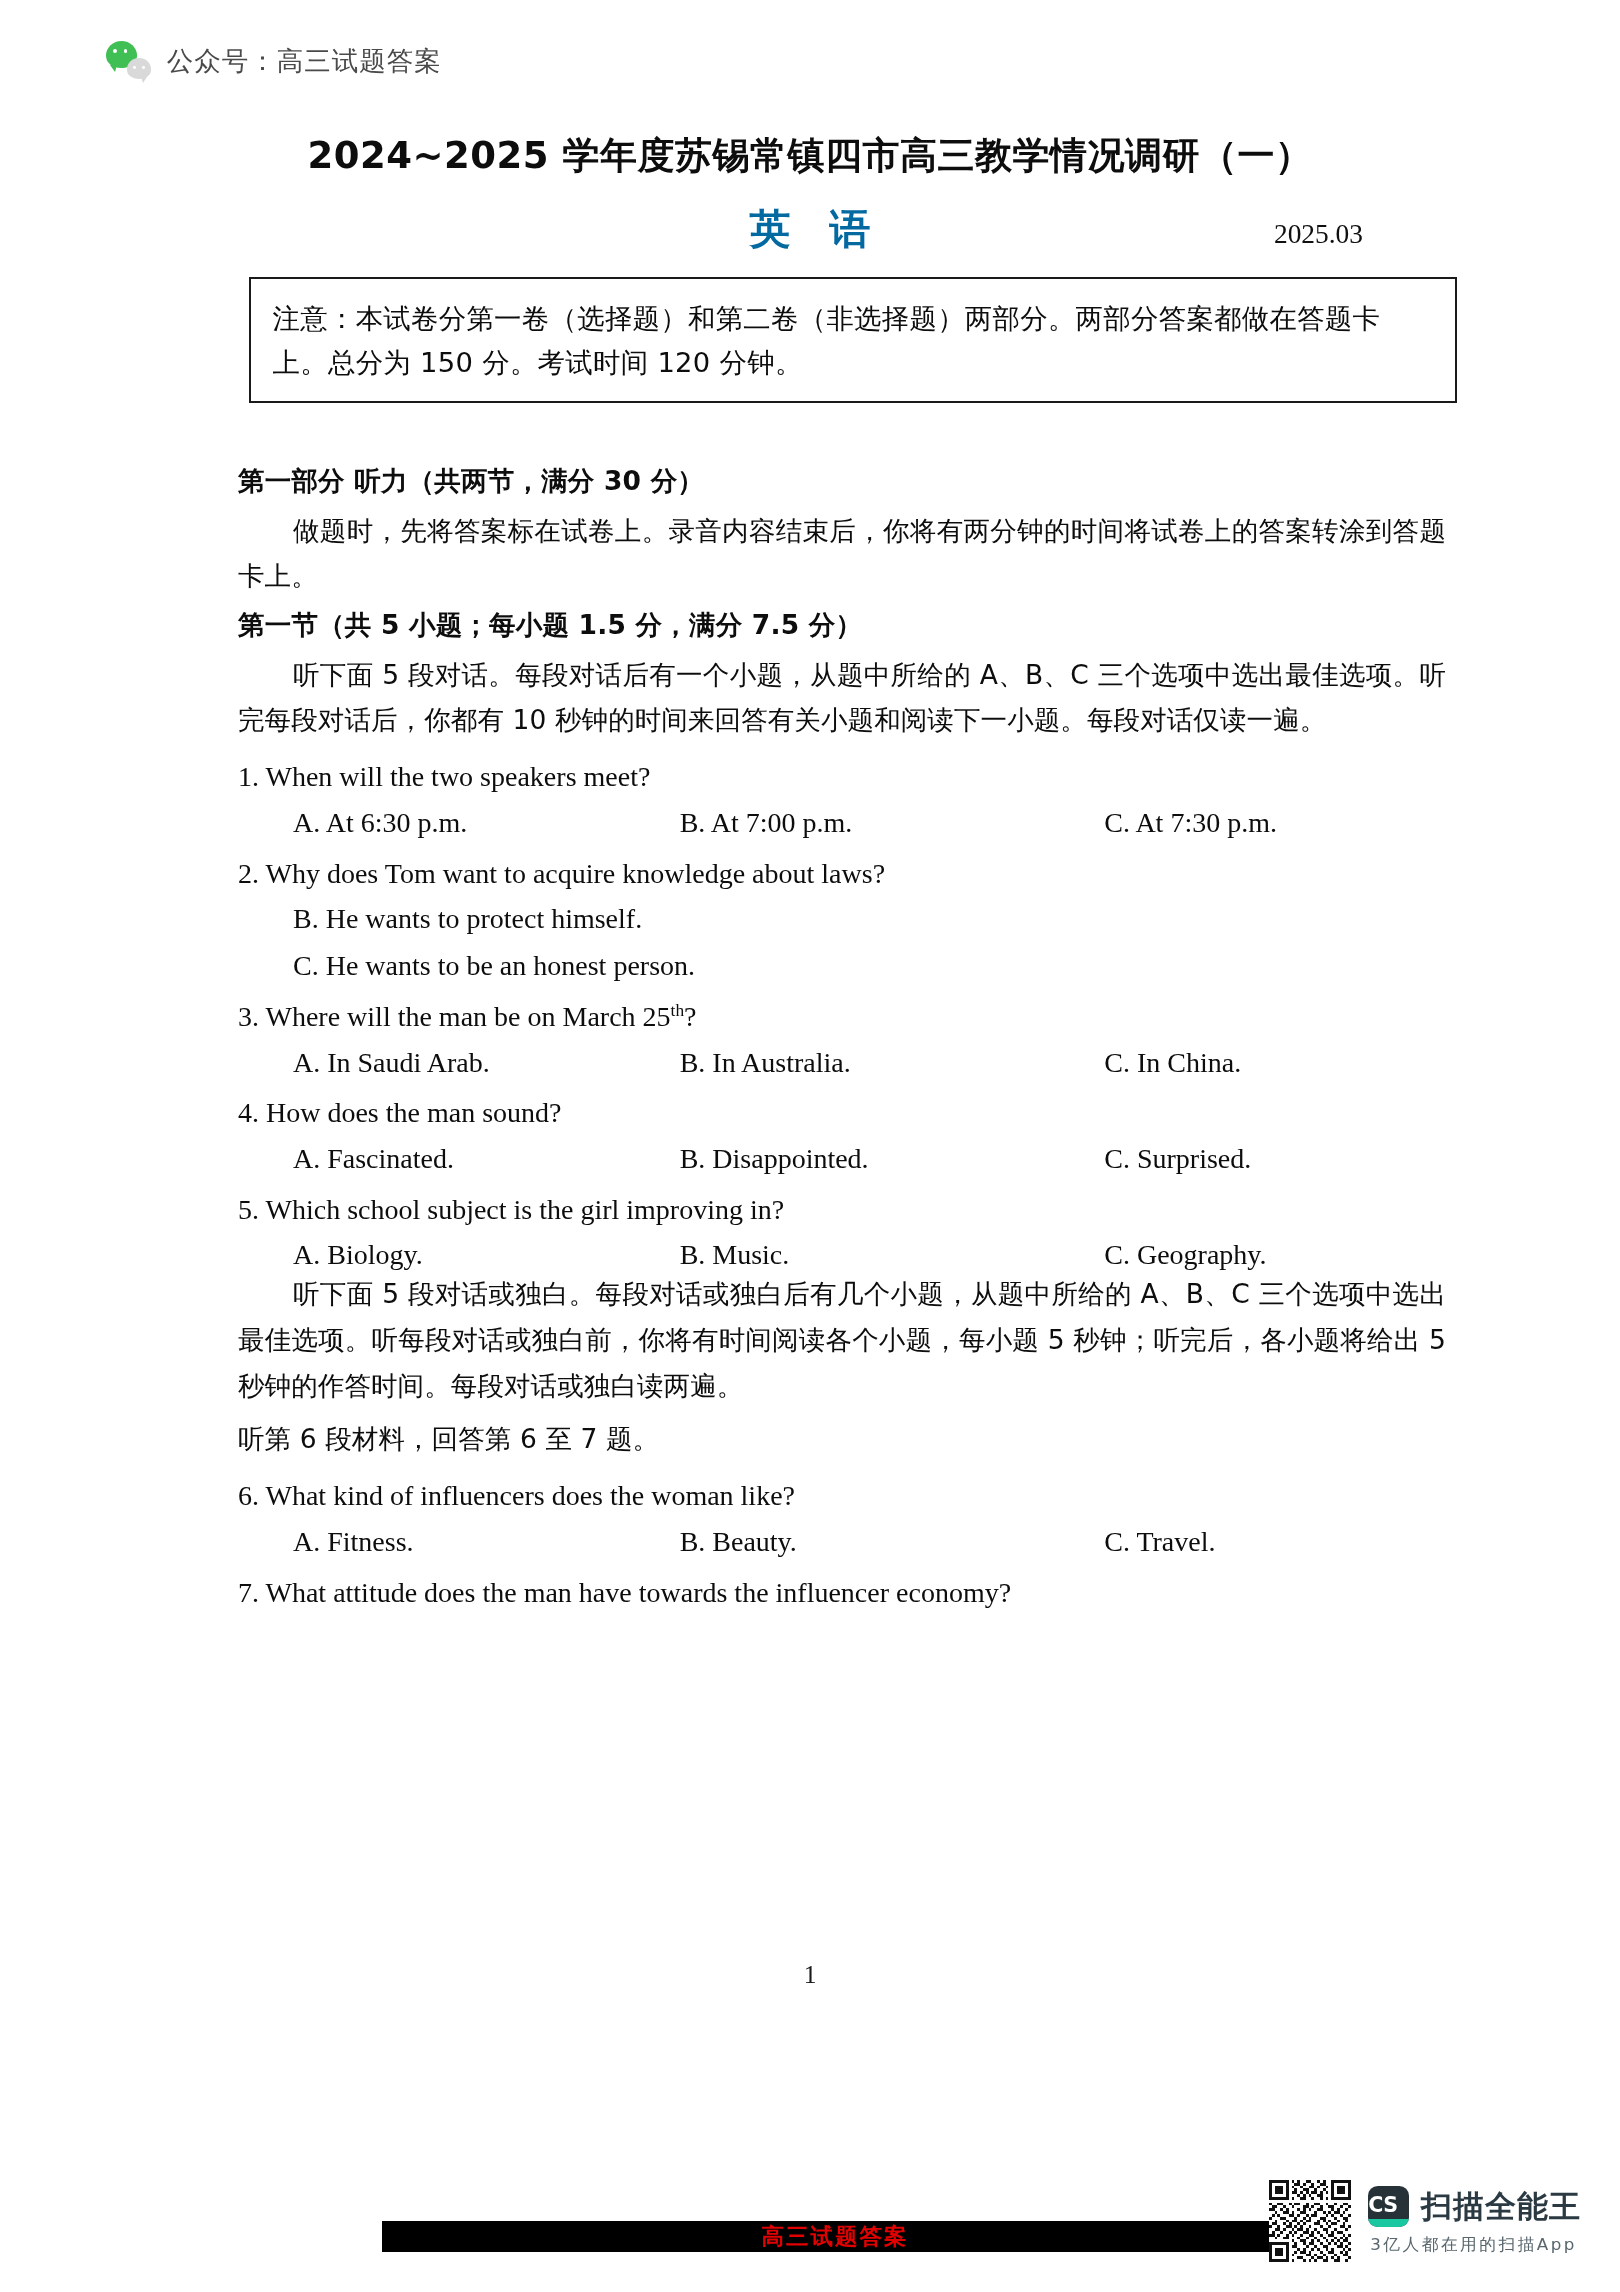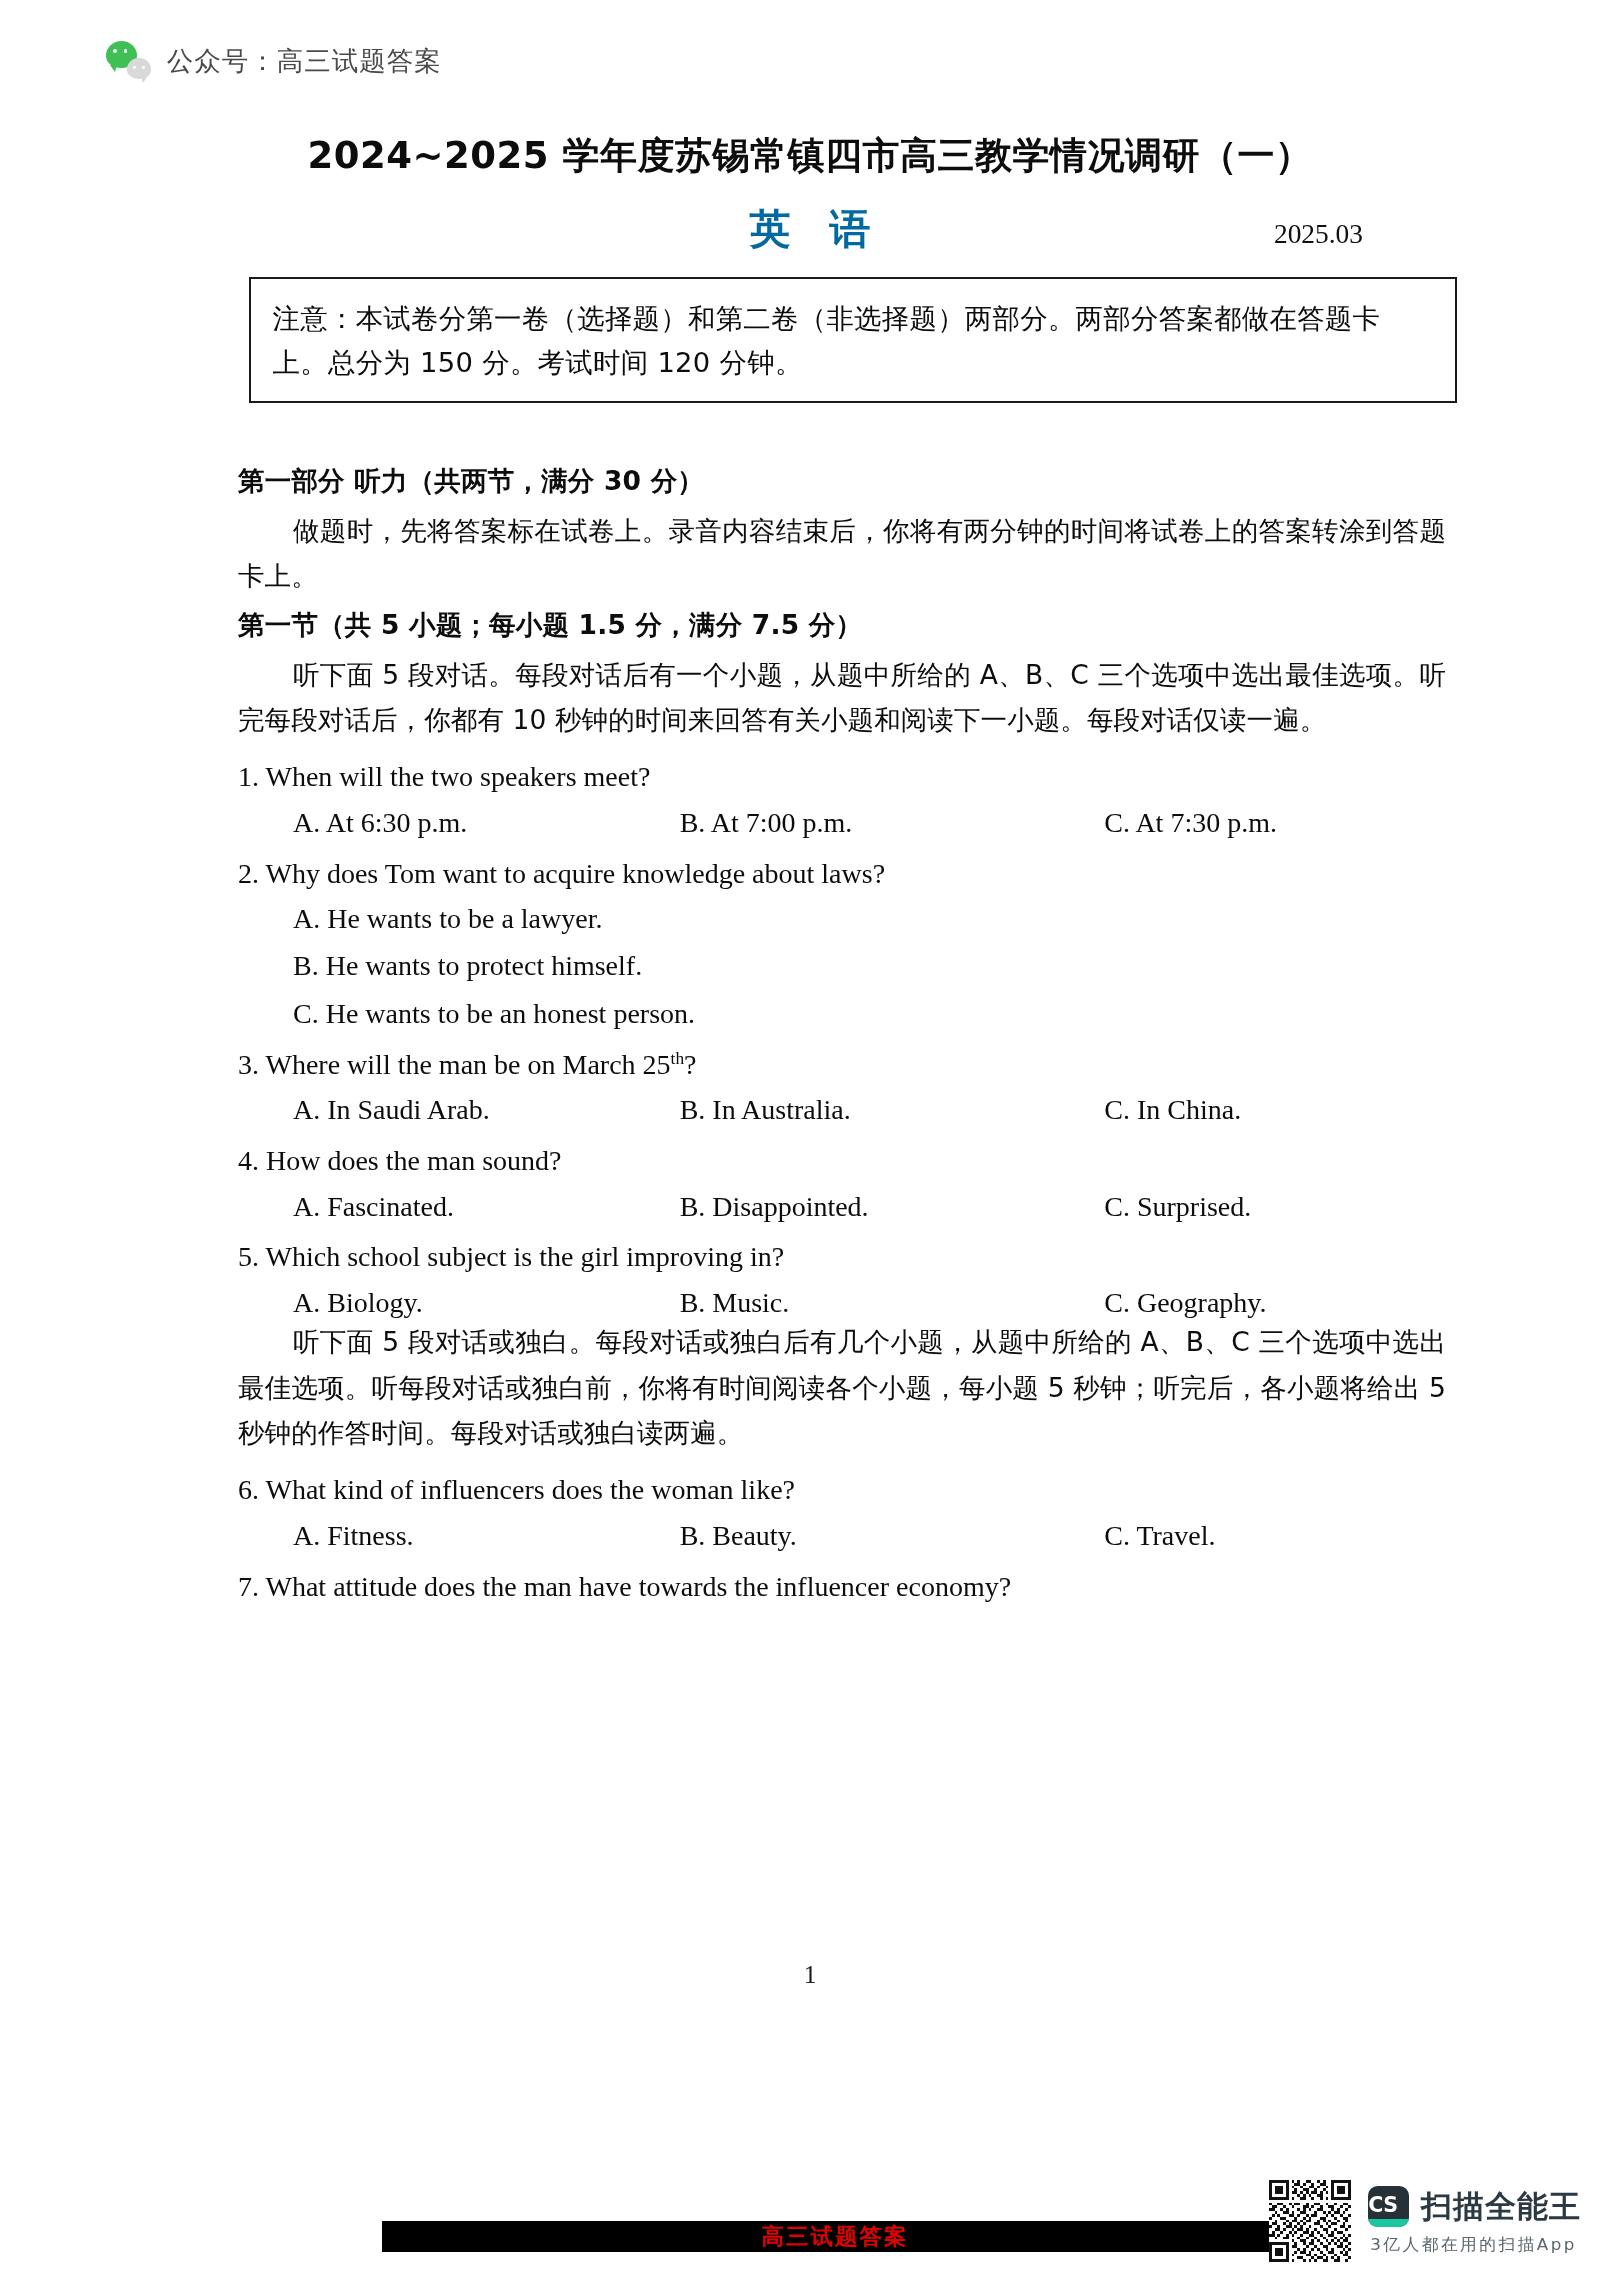--- a/index.html
+++ b/index.html
@@ -324,21 +324,20 @@
       <div class="o">A. At 6:30 p.m.</div>
       <div class="o">B. At 7:00 p.m.</div>
       <div class="o">C. At 7:30 p.m.</div>
     </div>
 
     <div class="q">
       <span>2.</span>
       <span>Why does Tom want to acquire knowledge about laws?</span>
     </div>
     <div class="opt-stack">
-      <div class="o">A. He wants to be a lawyer.</div>
       <div class="o">B. He wants to protect himself.</div>
       <div class="o">C. He wants to be an honest person.</div>
     </div>
 
     <div class="q">
       <span>3.</span>
       <span>Where will the man be on March 25</span><sup>th</sup><span>?</span>
     </div>
     <div class="opts">
       <div class="o">A. In Saudi Arab.</div>
@@ -360,20 +359,21 @@
       <span>5.</span>
       <span>Which school subject is the girl improving in?</span>
     </div>
     <div class="opts">
       <div class="o">A. Biology.</div>
       <div class="o">B. Music.</div>
       <div class="o">C. Geography.</div>
     </div>
 
     <p class="para">听下面 5 段对话或独白。每段对话或独白后有几个小题，从题中所给的 A、B、C 三个选项中选出最佳选项。听每段对话或独白前，你将有时间阅读各个小题，每小题 5 秒钟；听完后，各小题将给出 5 秒钟的作答时间。每段对话或独白读两遍。</p>
+    <p class="para noindent">听第 6 段材料，回答第 6 至 7 题。</p>
 
     <div class="q">
       <span>6.</span>
       <span>What kind of influencers does the woman like?</span>
     </div>
     <div class="opts">
       <div class="o">A. Fitness.</div>
       <div class="o">B. Beauty.</div>
       <div class="o">C. Travel.</div>
     </div>

